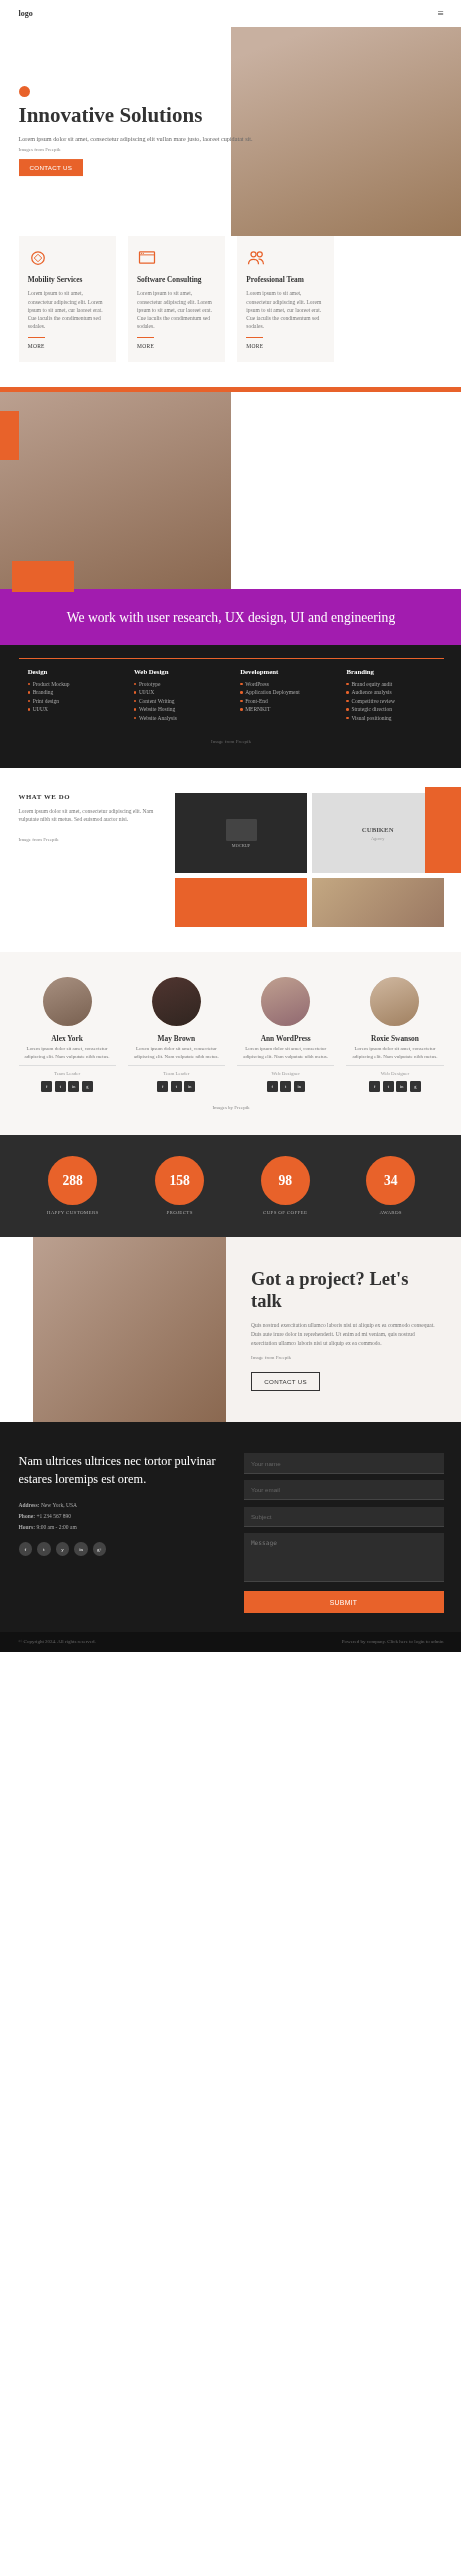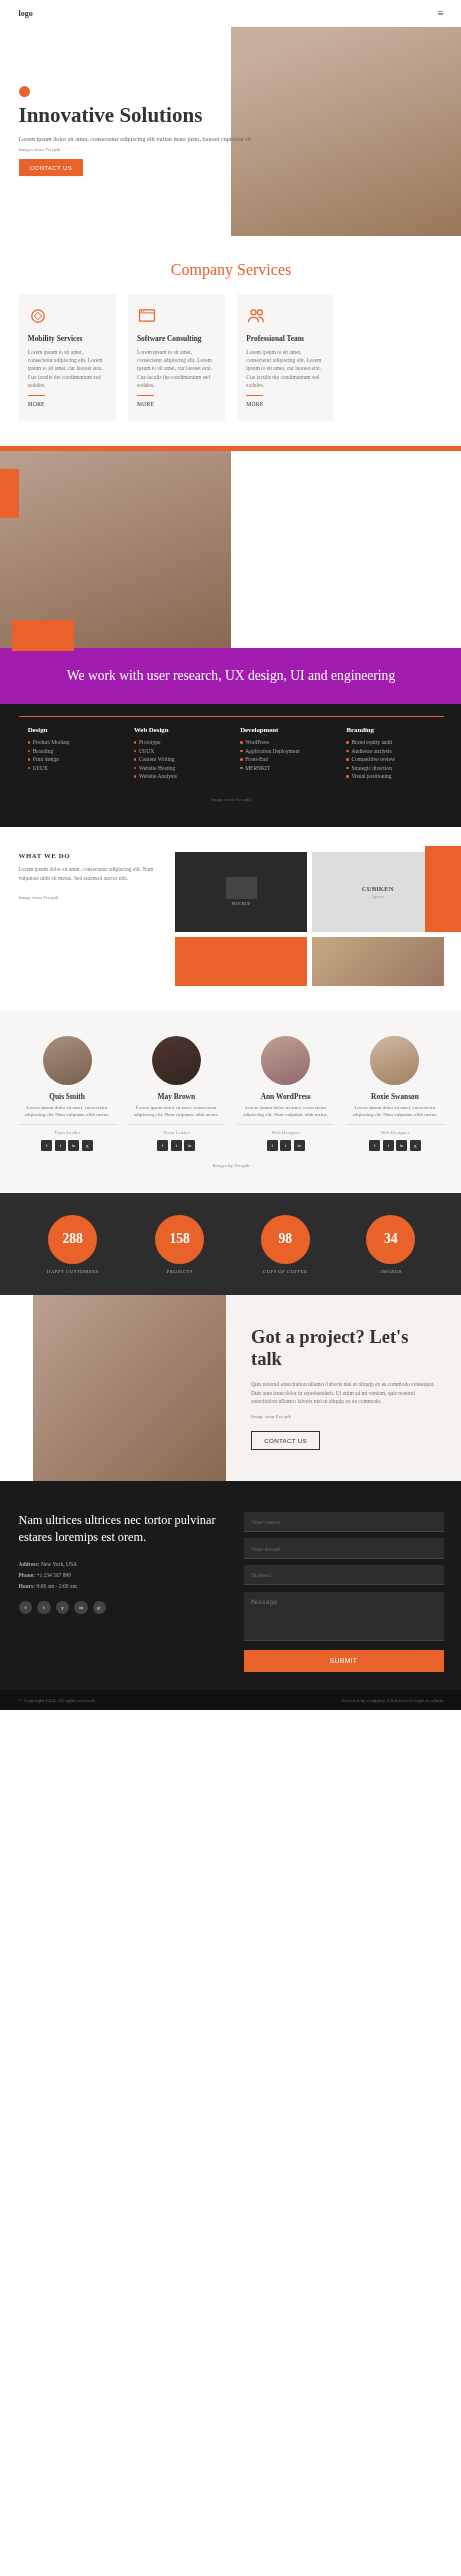--- a/index.html
+++ b/index.html
@@ -121,21 +121,20 @@
   <div class="hero-content-z">
     <div class="hero-accent"></div>
     <h1 class="hero-title">Innovative Solutions</h1>
     <p class="hero-subtitle">Lorem ipsum dolor sit amet, consectetur adipiscing elit vullan mare justo, laoreet cupidatat sit.</p>
     <p class="hero-image-credit">Images from Freepik</p>
     <button class="btn-orange">CONTACT US</button>
   </div>
 </div>
 
 <section>
-  <h2 class="section-title">Company Services</h2>
   <div class="services">
     <div class="services-grid">
 
 
       <div class="service-card">
         <div class="service-icon">
           <svg viewBox="0 0 32 32" fill="none">
             <circle cx="16" cy="16" r="10" stroke="#e8622a" stroke-width="2" fill="none"></circle>
             <path d="M10 16 L16 10 L22 16 L16 22 Z" stroke="#e8622a" stroke-width="1.5" fill="none"></path>
           </svg>
@@ -312,21 +311,21 @@
   </div>
 </div>
 
 <section class="team-section">
   <div class="team-grid">
 
     <div class="team-card">
       <div class="team-avatar">
         <div class="team-avatar-inner p1"></div>
       </div>
-      <div class="team-name">Quis Smith</div>
+      <div class="team-name">Alex York</div>
       <p class="team-desc">Lorem ipsum dolor sit amet, consectetur adipiscing elit. Nam vulputate nibh metus.</p>
       <div class="team-role">Team Leader</div>
       <div class="team-social">
         <div class="social-icon">
             <span>f</span>
           </div>
         <div class="social-icon">
             <span>t</span>
           </div>
         <div class="social-icon">

